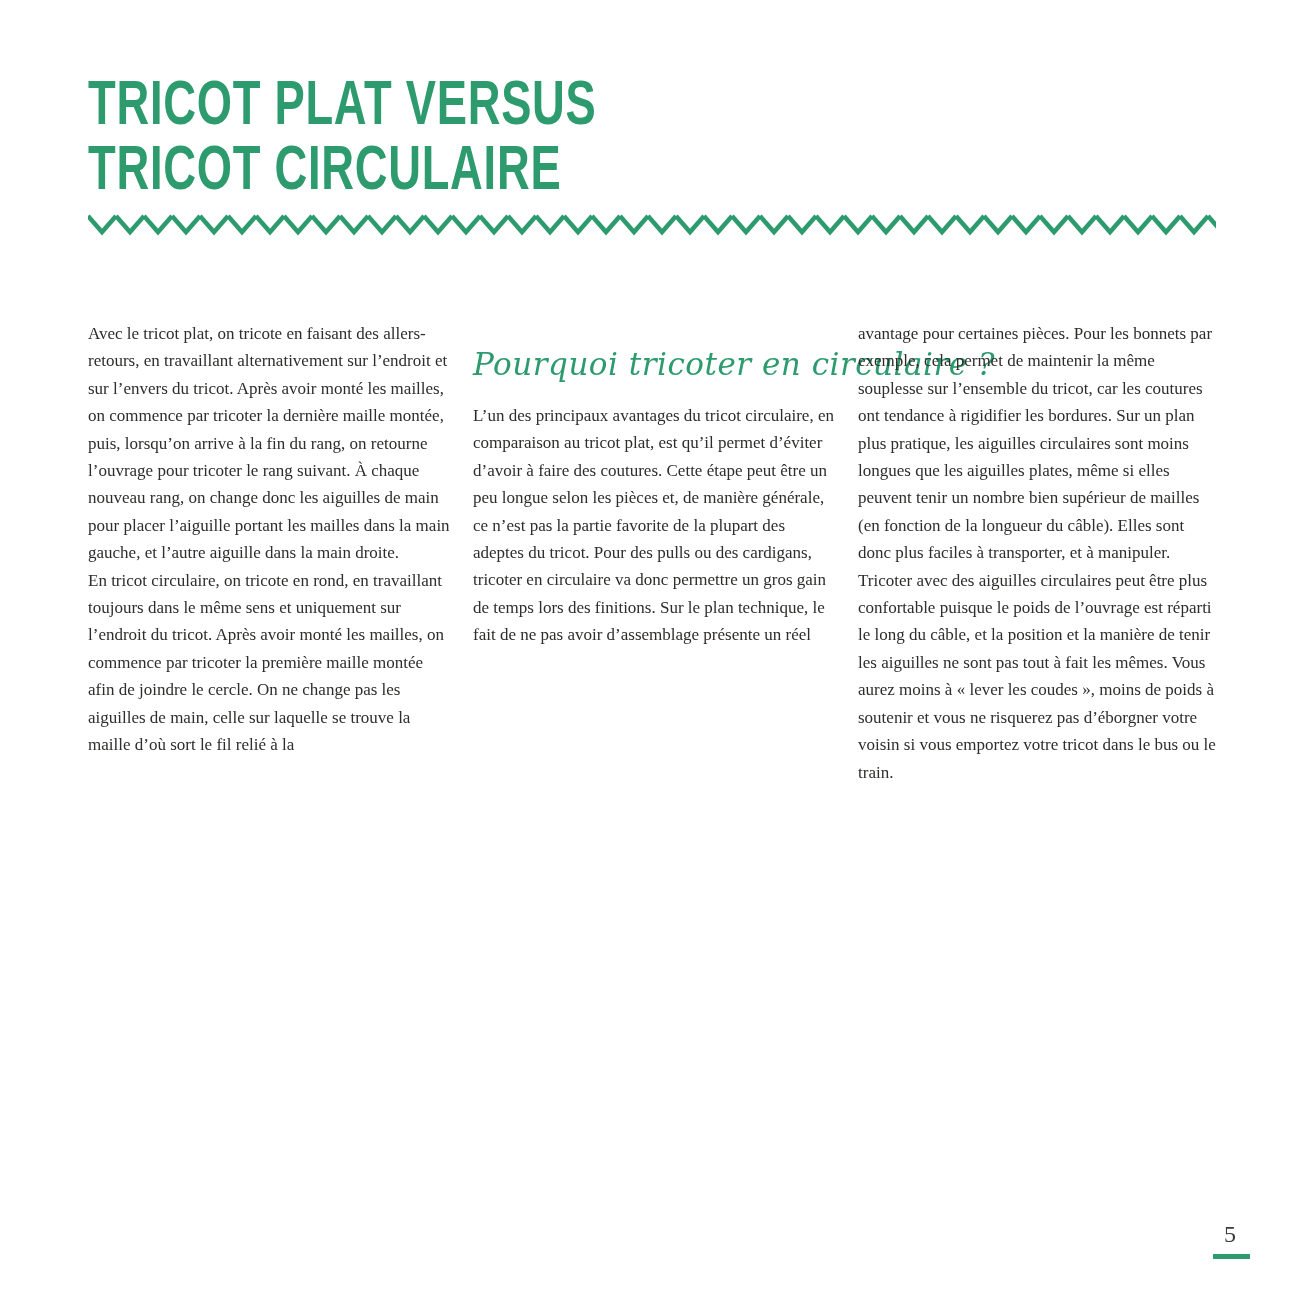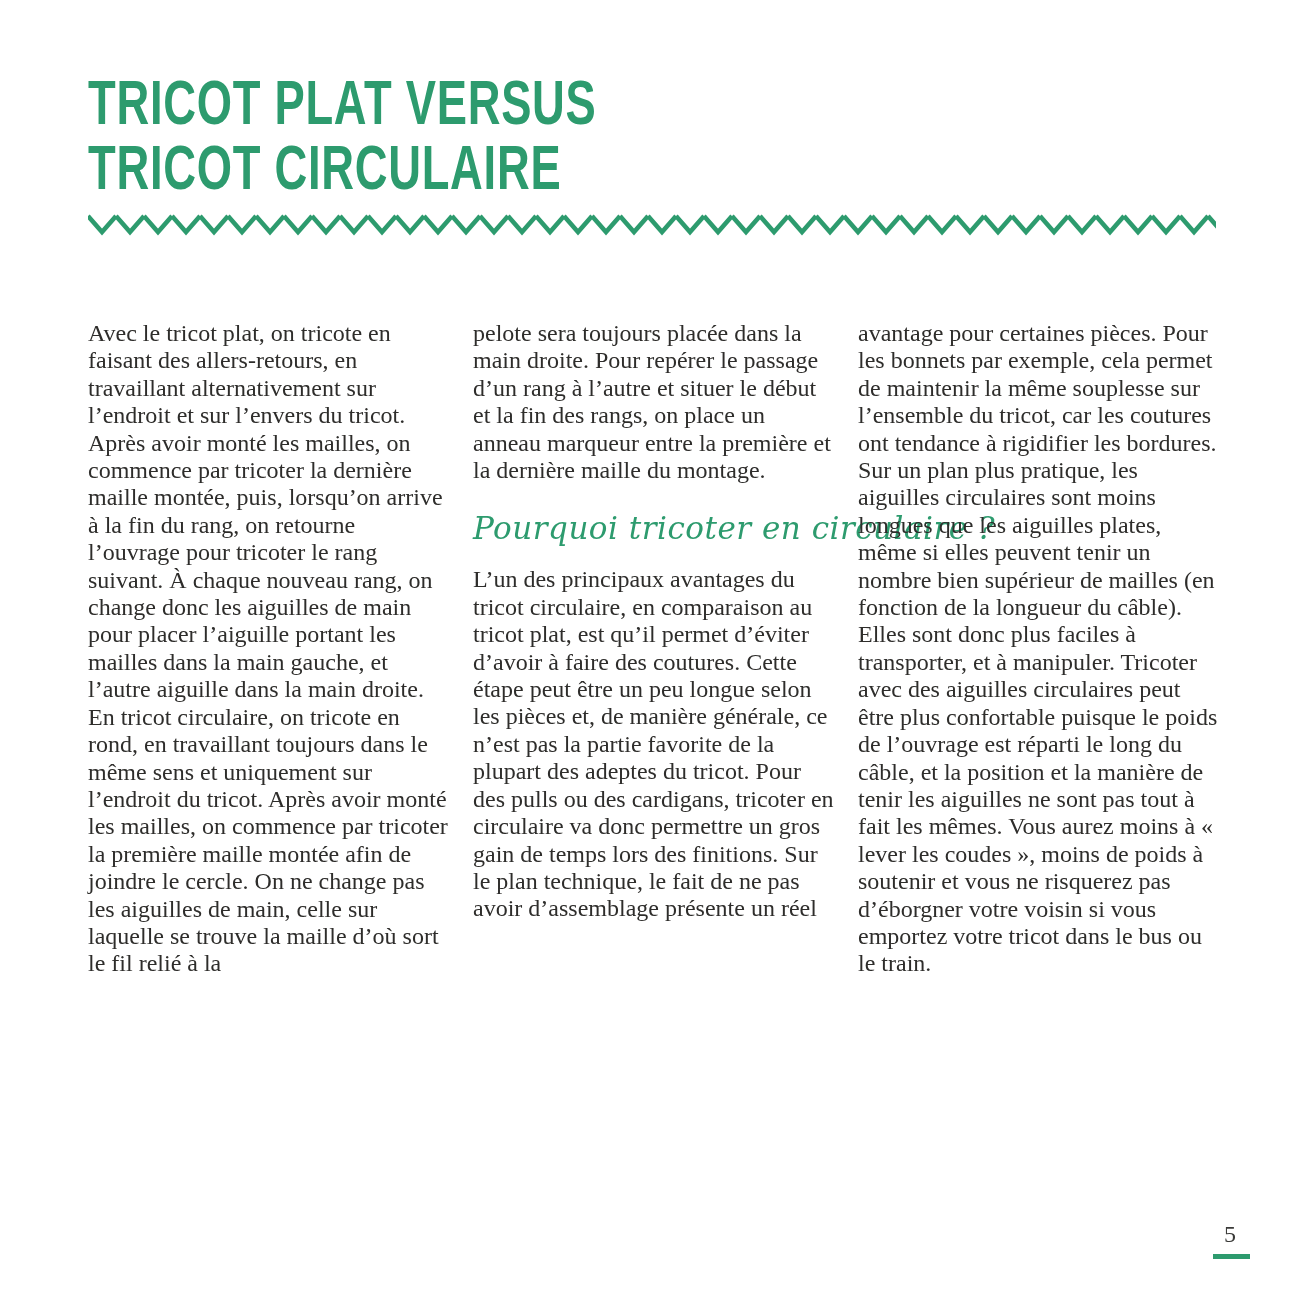--- a/index.html
+++ b/index.html
@@ -54,21 +54,21 @@
     width: 1133px;
     display: flex;
     gap: 22px;
   }
   .col {
     width: 363px;
     flex: 0 0 363px;
   }
   .col p {
     margin: 0;
-    font-size: 24px;
+    font-size: 17px;
     line-height: 27.4px;
     text-align: left;
   }
 
   
   .script-heading {
     margin: 26px 0 20px 0;
     font-family: "DejaVu Serif", serif;
     font-style: italic;
     font-weight: 400;
@@ -120,21 +120,20 @@
   </svg>
 
   <main class="columns">
 
     <section class="col">
       <p>Avec le tricot plat, on tricote en faisant des allers-retours, en travaillant alternativement sur l’endroit et sur l’envers du tricot. Après avoir monté les mailles, on commence par tricoter la dernière maille montée, puis, lorsqu’on arrive à la fin du rang, on retourne l’ouvrage pour tricoter le rang suivant. À chaque nouveau rang, on change donc les aiguilles de main pour placer l’aiguille portant les mailles dans la main gauche, et l’autre aiguille dans la main droite.</p>
       <p>En tricot circulaire, on tricote en rond, en travaillant toujours dans le même sens et uniquement sur l’endroit du tricot. Après avoir monté les mailles, on commence par tricoter la première maille montée afin de joindre le cercle. On ne change pas les aiguilles de main, celle sur laquelle se trouve la maille d’où sort le fil relié à la</p>
     </section>
 
     <section class="col">
-      <p>pelote sera toujours placée dans la main droite. Pour repérer le passage d’un rang à l’autre et situer le début et la fin des rangs, on place un anneau marqueur entre la première et la dernière maille du montage.</p>
       <h2 class="script-heading">Pourquoi tricoter en circulaire ?</h2>
       <p>L’un des principaux avantages du tricot circulaire, en comparaison au tricot plat, est qu’il permet d’éviter d’avoir à faire des coutures. Cette étape peut être un peu longue selon les pièces et, de manière générale, ce n’est pas la partie favorite de la plupart des adeptes du tricot. Pour des pulls ou des cardigans, tricoter en circulaire va donc permettre un gros gain de temps lors des finitions. Sur le plan technique, le fait de ne pas avoir d’assemblage présente un réel</p>
     </section>
 
     <section class="col">
       <p>avantage pour certaines pièces. Pour les bonnets par exemple, cela permet de maintenir la même souplesse sur l’ensemble du tricot, car les coutures ont tendance à rigidifier les bordures. Sur un plan plus pratique, les aiguilles circulaires sont moins longues que les aiguilles plates, même si elles peuvent tenir un nombre bien supérieur de mailles (en fonction de la longueur du câble). Elles sont donc plus faciles à transporter, et à manipuler. Tricoter avec des aiguilles circulaires peut être plus confortable puisque le poids de l’ouvrage est réparti le long du câble, et la position et la manière de tenir les aiguilles ne sont pas tout à fait les mêmes. Vous aurez moins à « lever les coudes », moins de poids à soutenir et vous ne risquerez pas d’éborgner votre voisin si vous emportez votre tricot dans le bus ou le train.</p>
     </section>
 
   </main>
 

